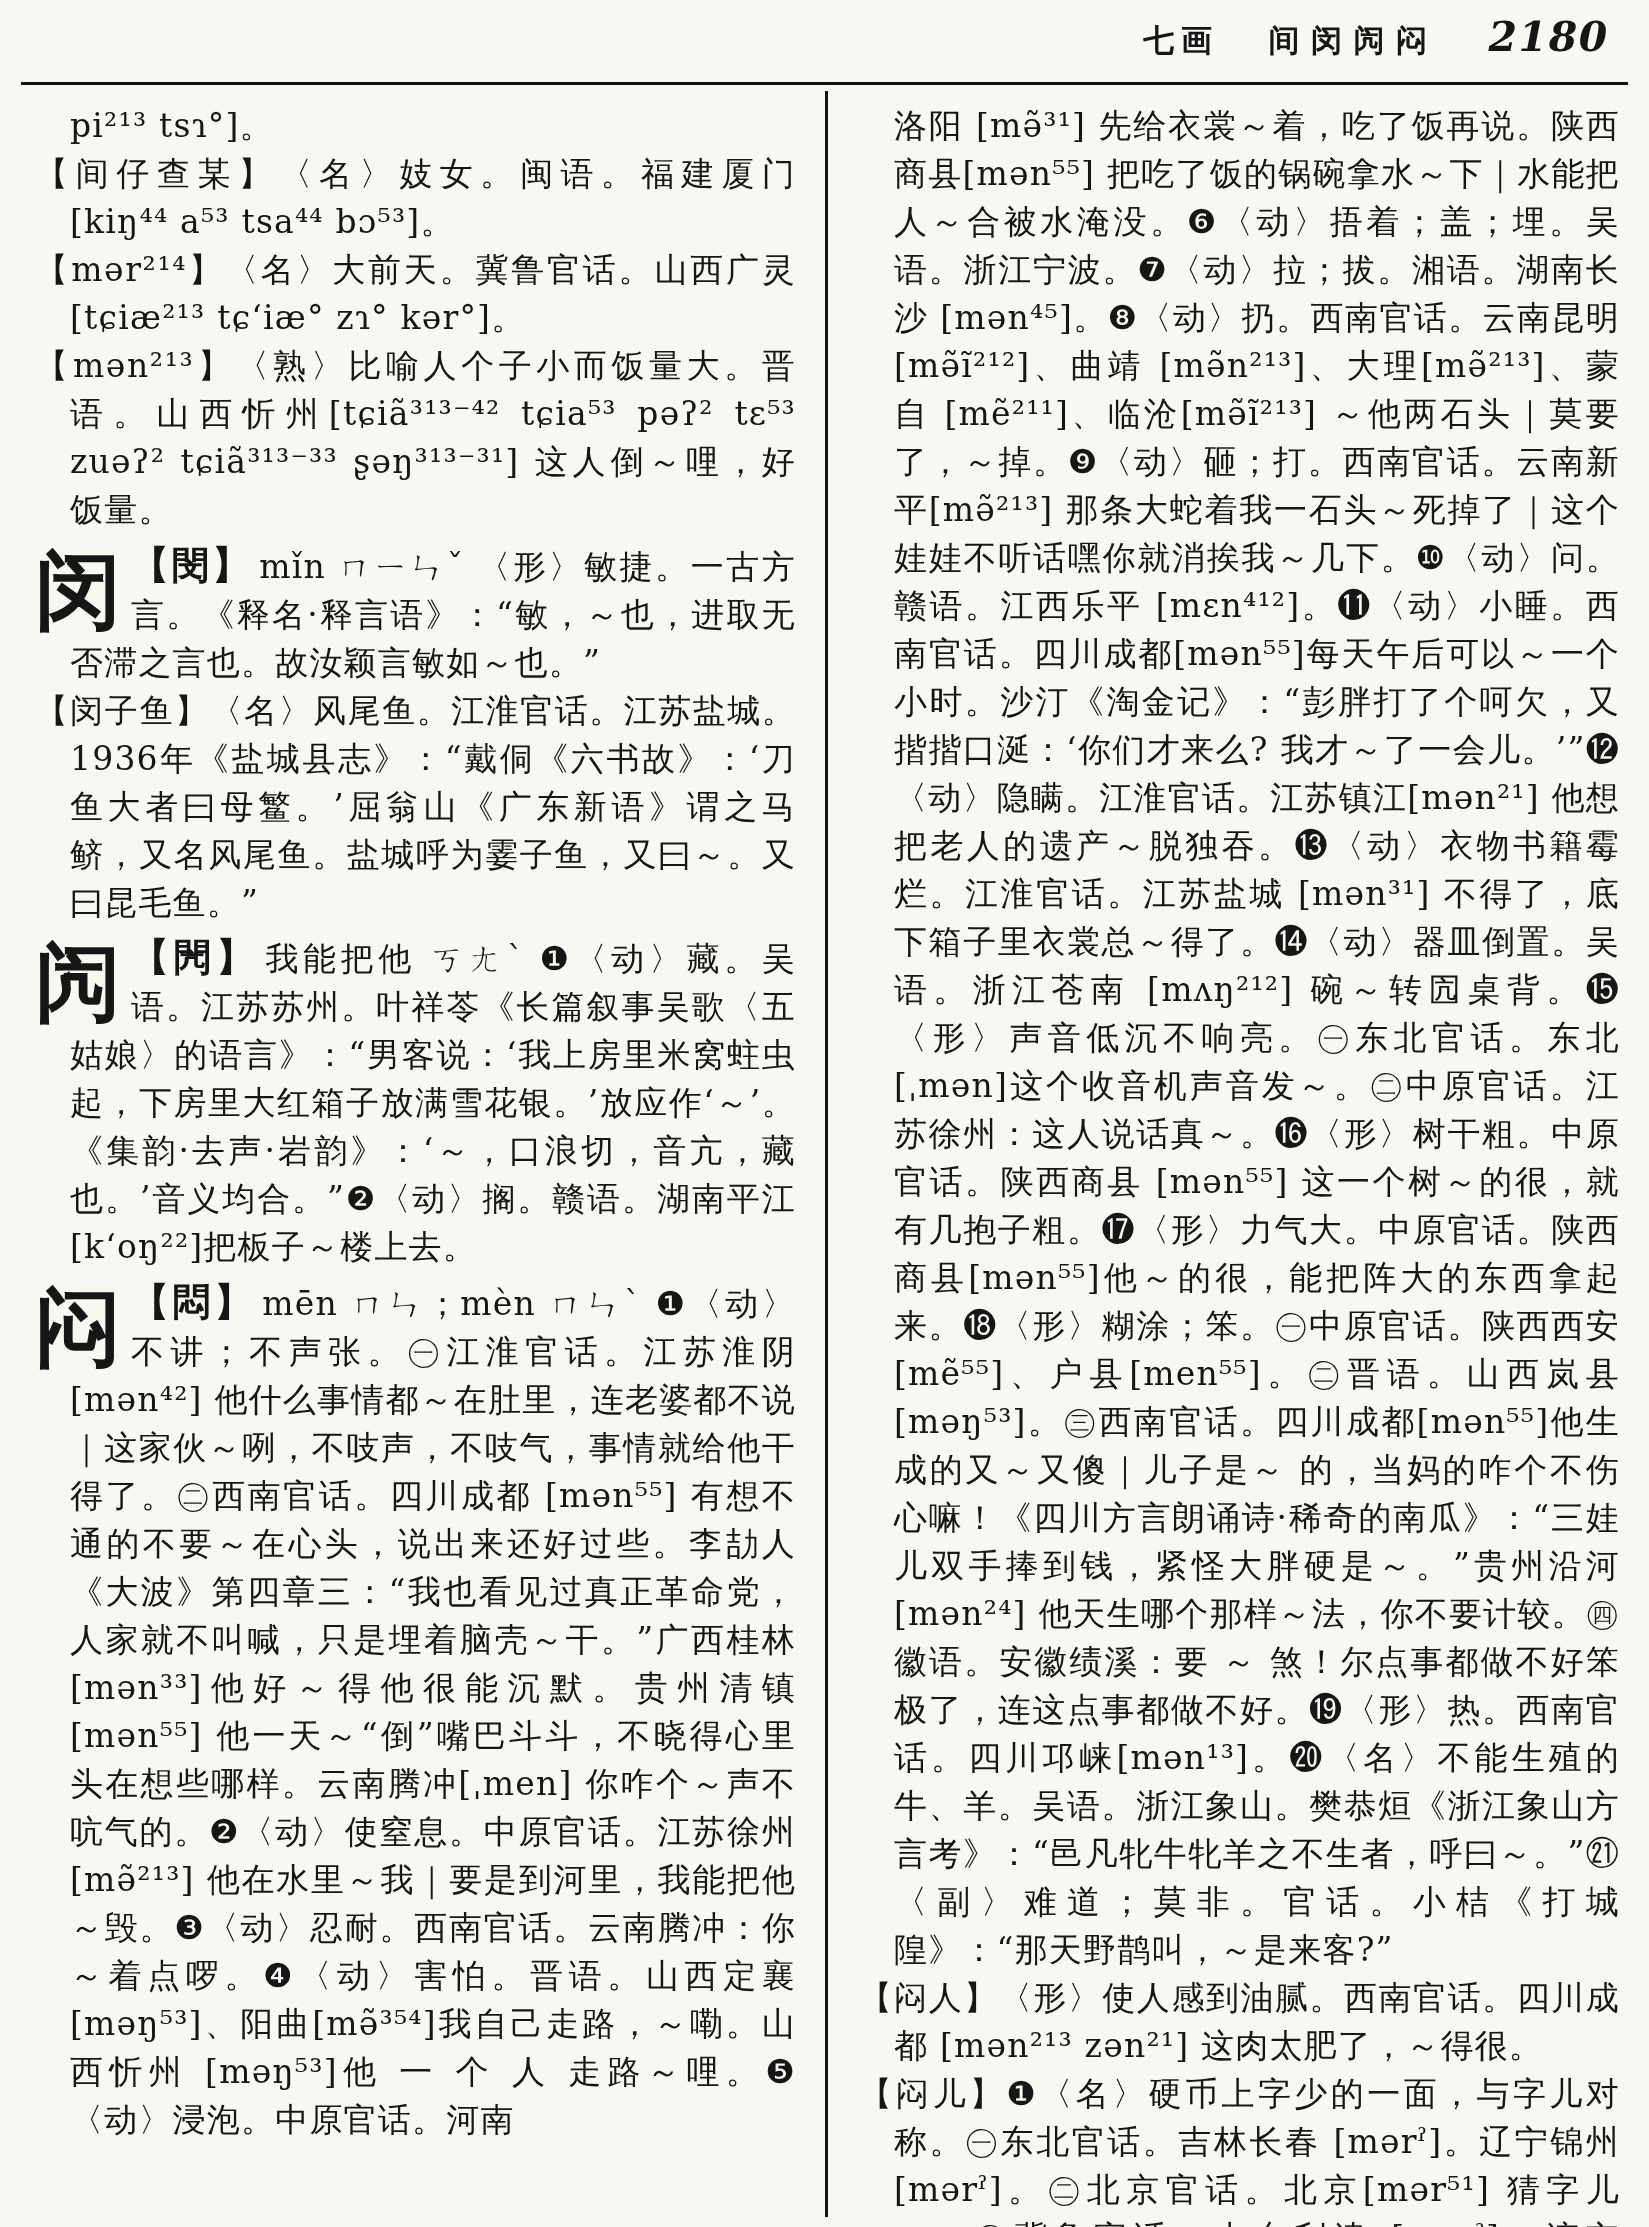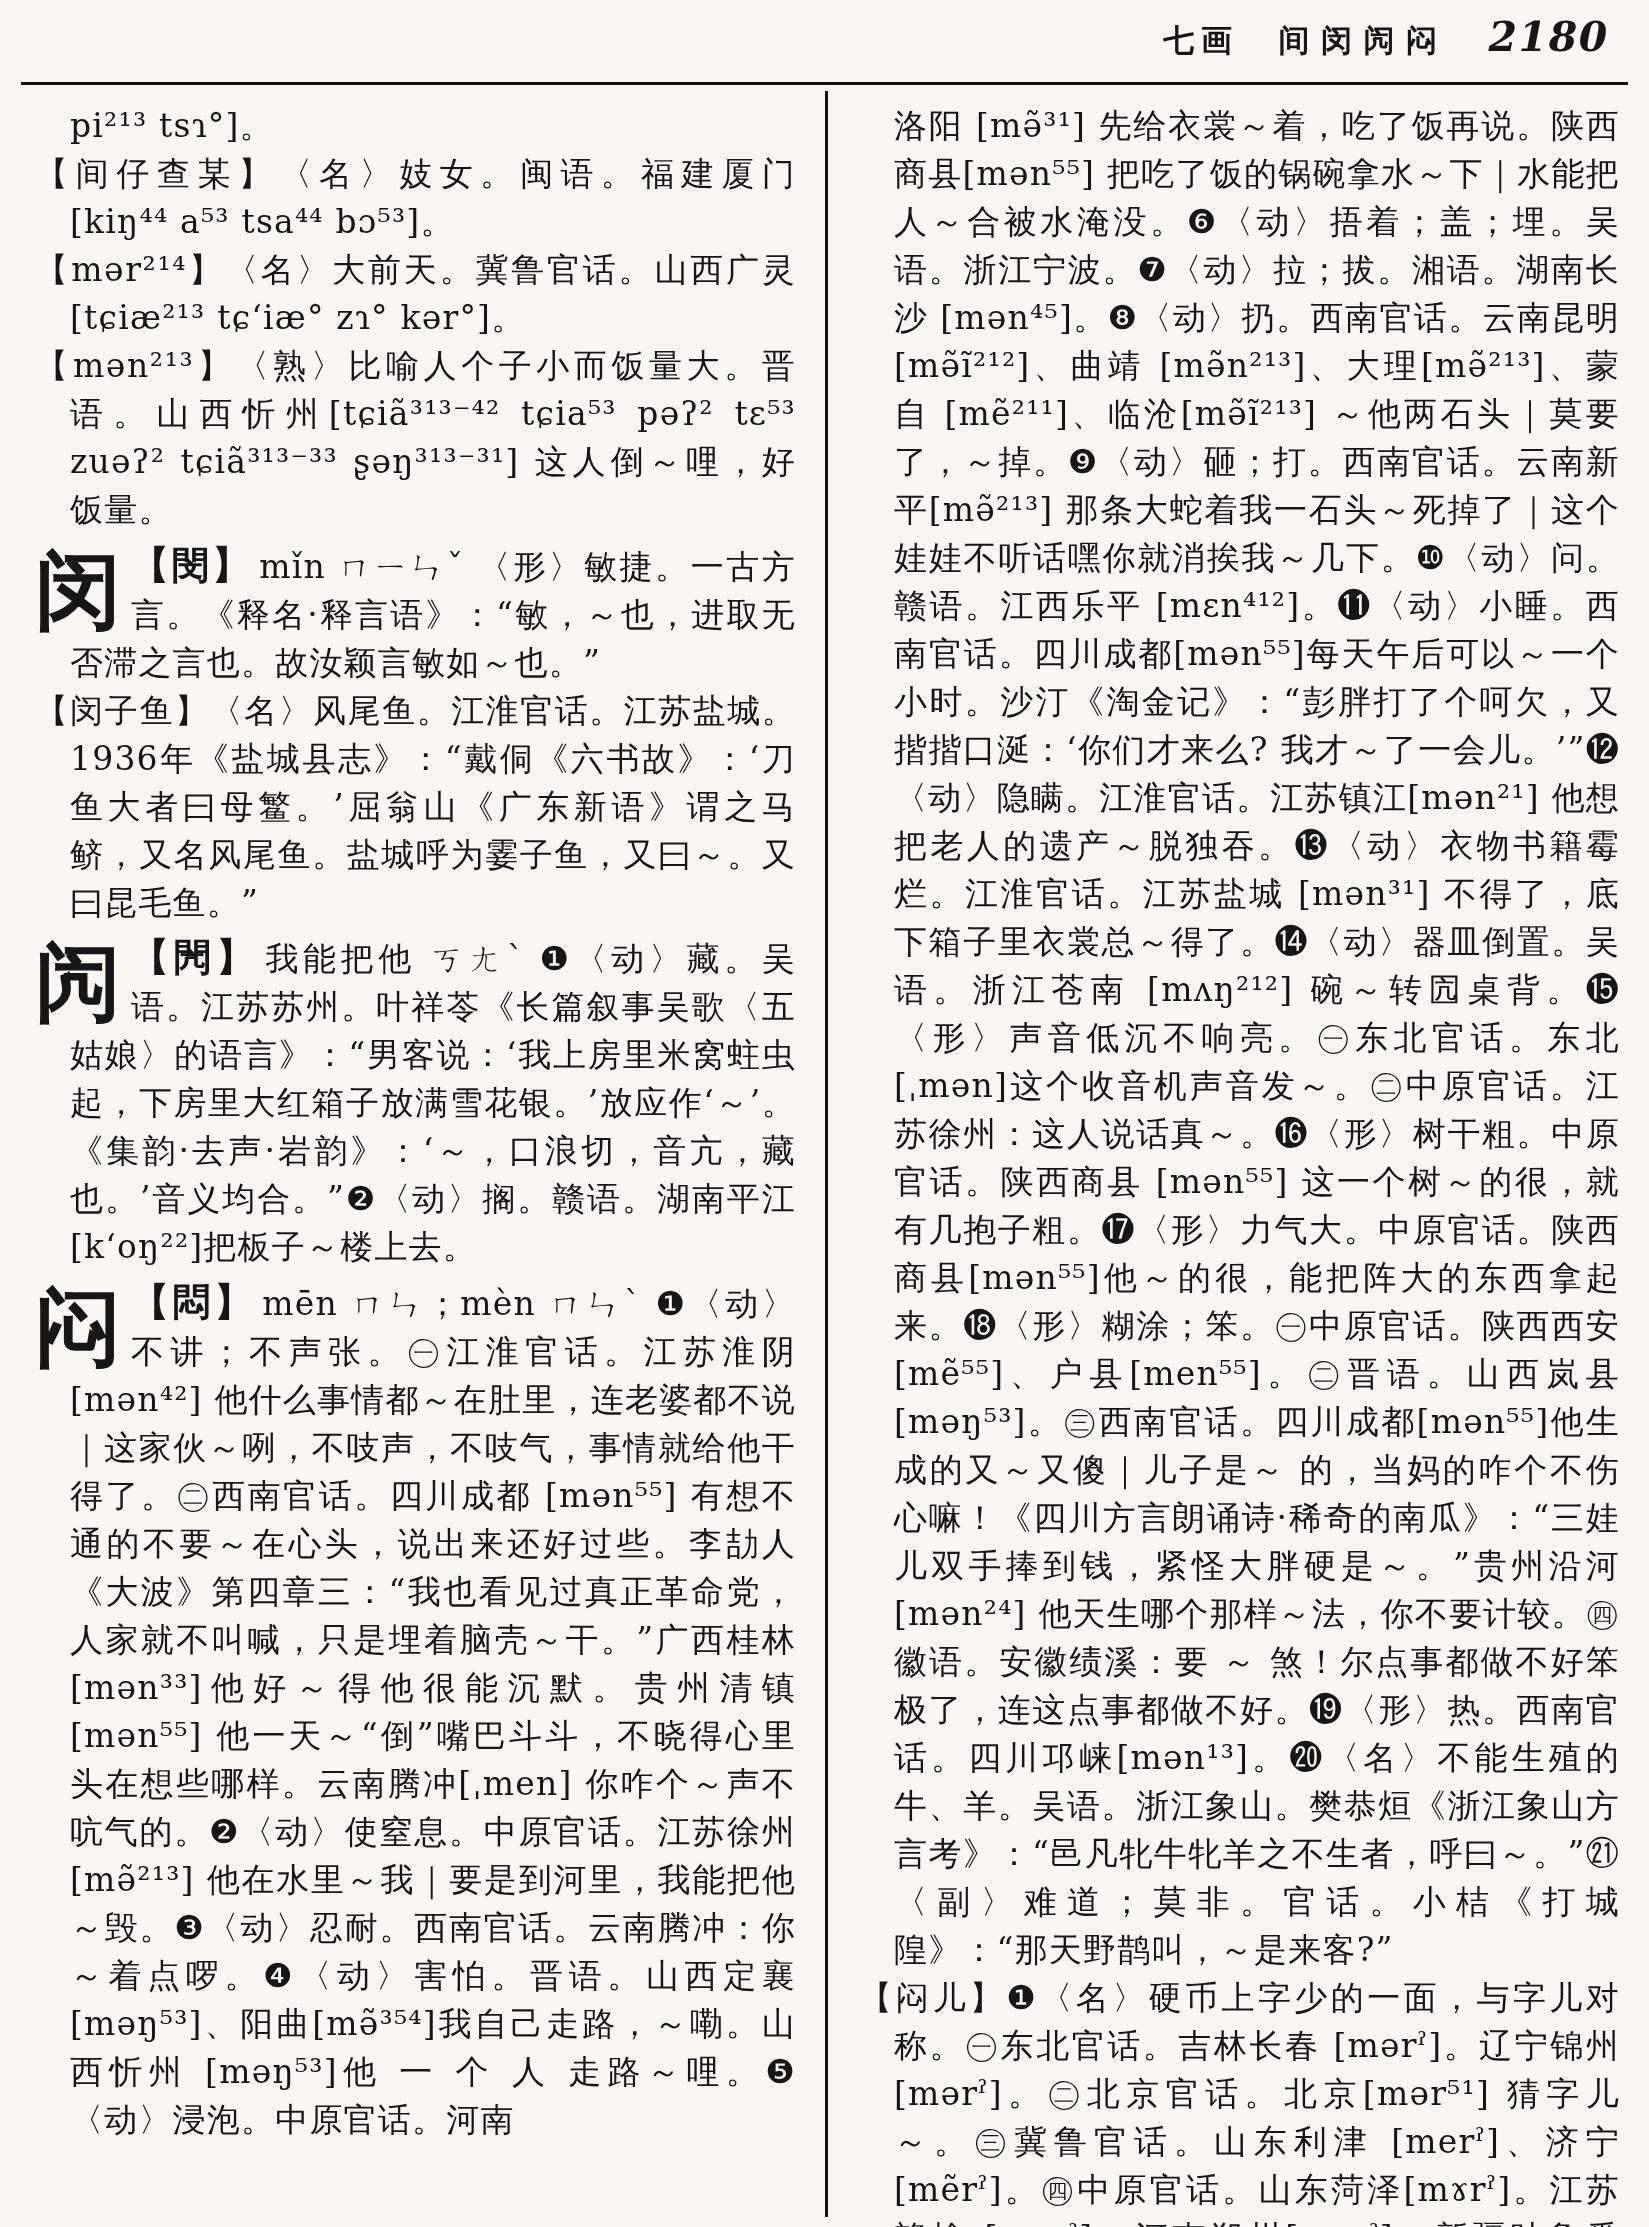--- a/index.html
+++ b/index.html
@@ -4,21 +4,21 @@
 <style>
   html,body{margin:0;padding:0}
   .page{
     position:relative;width:1650px;height:2227px;
     background:#f8f7f2;color:#161616;
     font-family:"DejaVu Serif","Liberation Serif",serif;
     overflow:hidden;
   }
   .header{
     position:absolute;top:13.2px;left:0;width:1609px;
-    display:flex;justify-content:flex-end;align-items:baseline;gap:40px;
+    display:flex;justify-content:flex-end;align-items:baseline;gap:50px;
   }
   .h-section{font-size:31px;letter-spacing:6.6px;font-weight:bold}
   .h-chars{font-size:31px;letter-spacing:11.5px;font-weight:bold}
   .h-page{font-size:41px;font-weight:bold;font-style:italic;letter-spacing:1.6px}
   .hrule{position:absolute;top:82px;left:21.4px;width:1607px;height:3.3px;background:#141414}
   .vdivider{position:absolute;top:91px;bottom:10px;left:825px;width:2.5px;background:#141414}
   .cols{position:absolute;top:102px;left:35px;width:1586px;display:flex;gap:63px}
   .col{width:761px;font-size:33px;line-height:48px;text-align:justify;letter-spacing:1.2px}
   .para{padding-left:35px}
   .entry{text-indent:-35px}
@@ -84,20 +84,23 @@
       </div>
 
     </div>
 
     <div class="col">
 
       <div class="para cont">
         <span>洛阳 [mə̃³¹] 先给衣裳～着，吃了饭再说。陕西商县[mən⁵⁵] 把吃了饭的锅碗拿水～下｜水能把人～合被水淹没。❻〈动〉捂着；盖；埋。吴语。浙江宁波。❼〈动〉拉；拔。湘语。湖南长沙 [mən⁴⁵]。❽〈动〉扔。西南官话。云南昆明[mə̃ĩ²¹²]、曲靖 [mə̃n²¹³]、大理[mə̃²¹³]、蒙自 [mẽ²¹¹]、临沧[mə̃ĩ²¹³] ～他两石头｜莫要了，～掉。❾〈动〉砸；打。西南官话。云南新平[mə̃²¹³] 那条大蛇着我一石头～死掉了｜这个娃娃不听话嘿你就消挨我～几下。❿〈动〉问。赣语。江西乐平 [mɛn⁴¹²]。⓫〈动〉小睡。西南官话。四川成都[mən⁵⁵]每天午后可以～一个小时。沙汀《淘金记》：“彭胖打了个呵欠，又揩揩口涎：‘你们才来么? 我才～了一会儿。’”⓬〈动〉隐瞒。江淮官话。江苏镇江[mən²¹] 他想把老人的遗产～脱独吞。⓭〈动〉衣物书籍霉烂。江淮官话。江苏盐城 [mən³¹] 不得了，底下箱子里衣裳总～得了。⓮〈动〉器皿倒置。吴语。浙江苍南 [mʌŋ²¹²] 碗～转囥桌背。⓯〈形〉声音低沉不响亮。㊀东北官话。东北[ˌmən]这个收音机声音发～。㊁中原官话。江苏徐州：这人说话真～。⓰〈形〉树干粗。中原官话。陕西商县 [mən⁵⁵] 这一个树～的很，就有几抱子粗。⓱〈形〉力气大。中原官话。陕西商县[mən⁵⁵]他～的很，能把阵大的东西拿起来。⓲〈形〉糊涂；笨。㊀中原官话。陕西西安 [mẽ⁵⁵]、户县[men⁵⁵]。㊁晋语。山西岚县[məŋ⁵³]。㊂西南官话。四川成都[mən⁵⁵]他生成的又～又傻｜儿子是～ 的，当妈的咋个不伤心嘛！《四川方言朗诵诗·稀奇的南瓜》：“三娃儿双手捧到钱，紧怪大胖硬是～。”贵州沿河[mən²⁴] 他天生哪个那样～法，你不要计较。㊃徽语。安徽绩溪：要 ～ 煞！尔点事都做不好笨极了，连这点事都做不好。⓳〈形〉热。西南官话。四川邛崃[mən¹³]。⓴〈名〉不能生殖的牛、羊。吴语。浙江象山。樊恭烜《浙江象山方言考》：“邑凡牝牛牝羊之不生者，呼曰～。”㉑〈副〉难道；莫非。官话。小桔《打城隍》：“那天野鹊叫，～是来客?”</span>
       </div>
 
+      <div class="para entry">
+        <span class="hw">【闷人】</span><span>〈形〉使人感到油腻。西南官话。四川成都 [mən²¹³ zən²¹] 这肉太肥了，～得很。</span>
+      </div>
 
       <div class="para entry">
         <span class="hw">【闷儿】</span><span>❶〈名〉硬币上字少的一面，与字儿对称。㊀东北官话。吉林长春 [mərˀ]。辽宁锦州[mərˀ]。㊁北京官话。北京[mər⁵¹] 猜字儿～。㊂冀鲁官话。山东利津 [merˀ]、济宁[mẽrˀ]。㊃中原官话。山东菏泽[mɤrˀ]。江苏赣榆 [mərˀ]。河南郑州[mərˀ]。新疆吐鲁番[mər²¹⁴]。㊄晋语。山西大同 [mərˀ]。内蒙临河 [mərˀ（mə̃ŋˀ）]。㊅兰银官话。新疆乌鲁木齐[mər⁴⁴]。❷〈名〉小铜币。北京官话。北京[mər⁵¹]一个～不值｜没～｜甭装一～俩的不要夸说自己的本领，即一个铜钱能买两件东西。❸〈名〉谜；谜语。㊀东北官话。</span>
       </div>
 
     </div>
 
   </div>
 </div>
 

